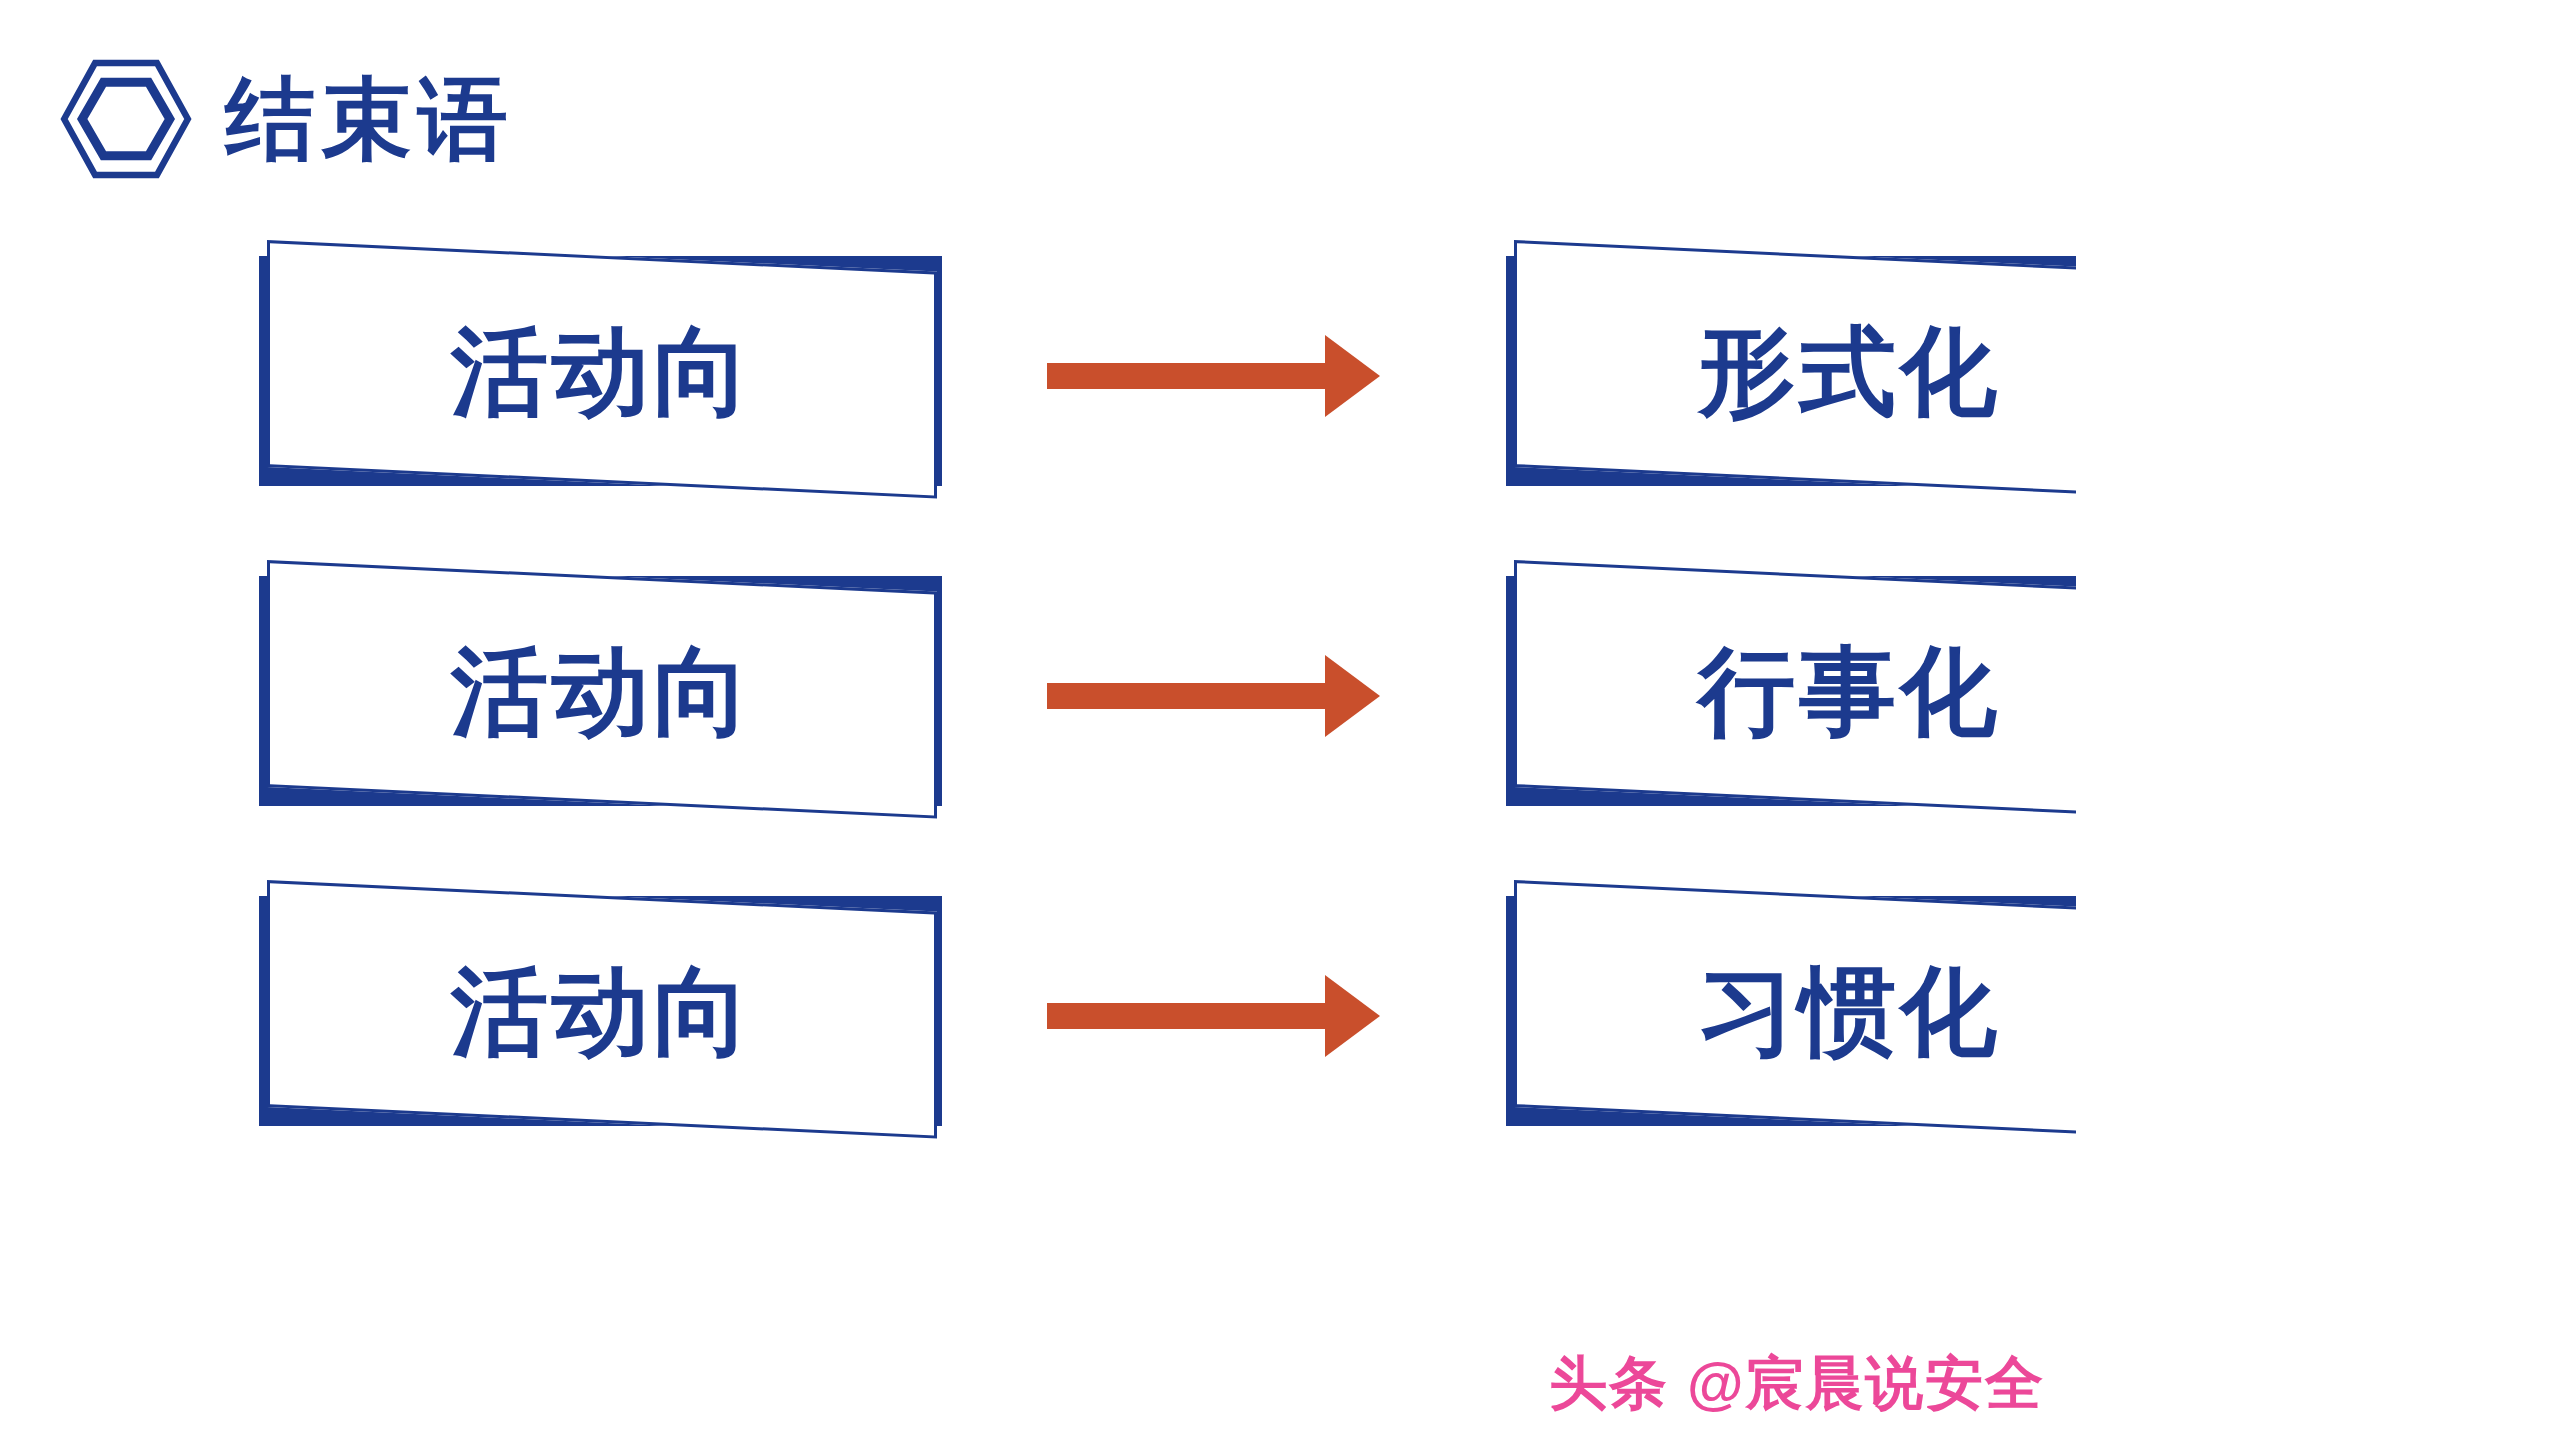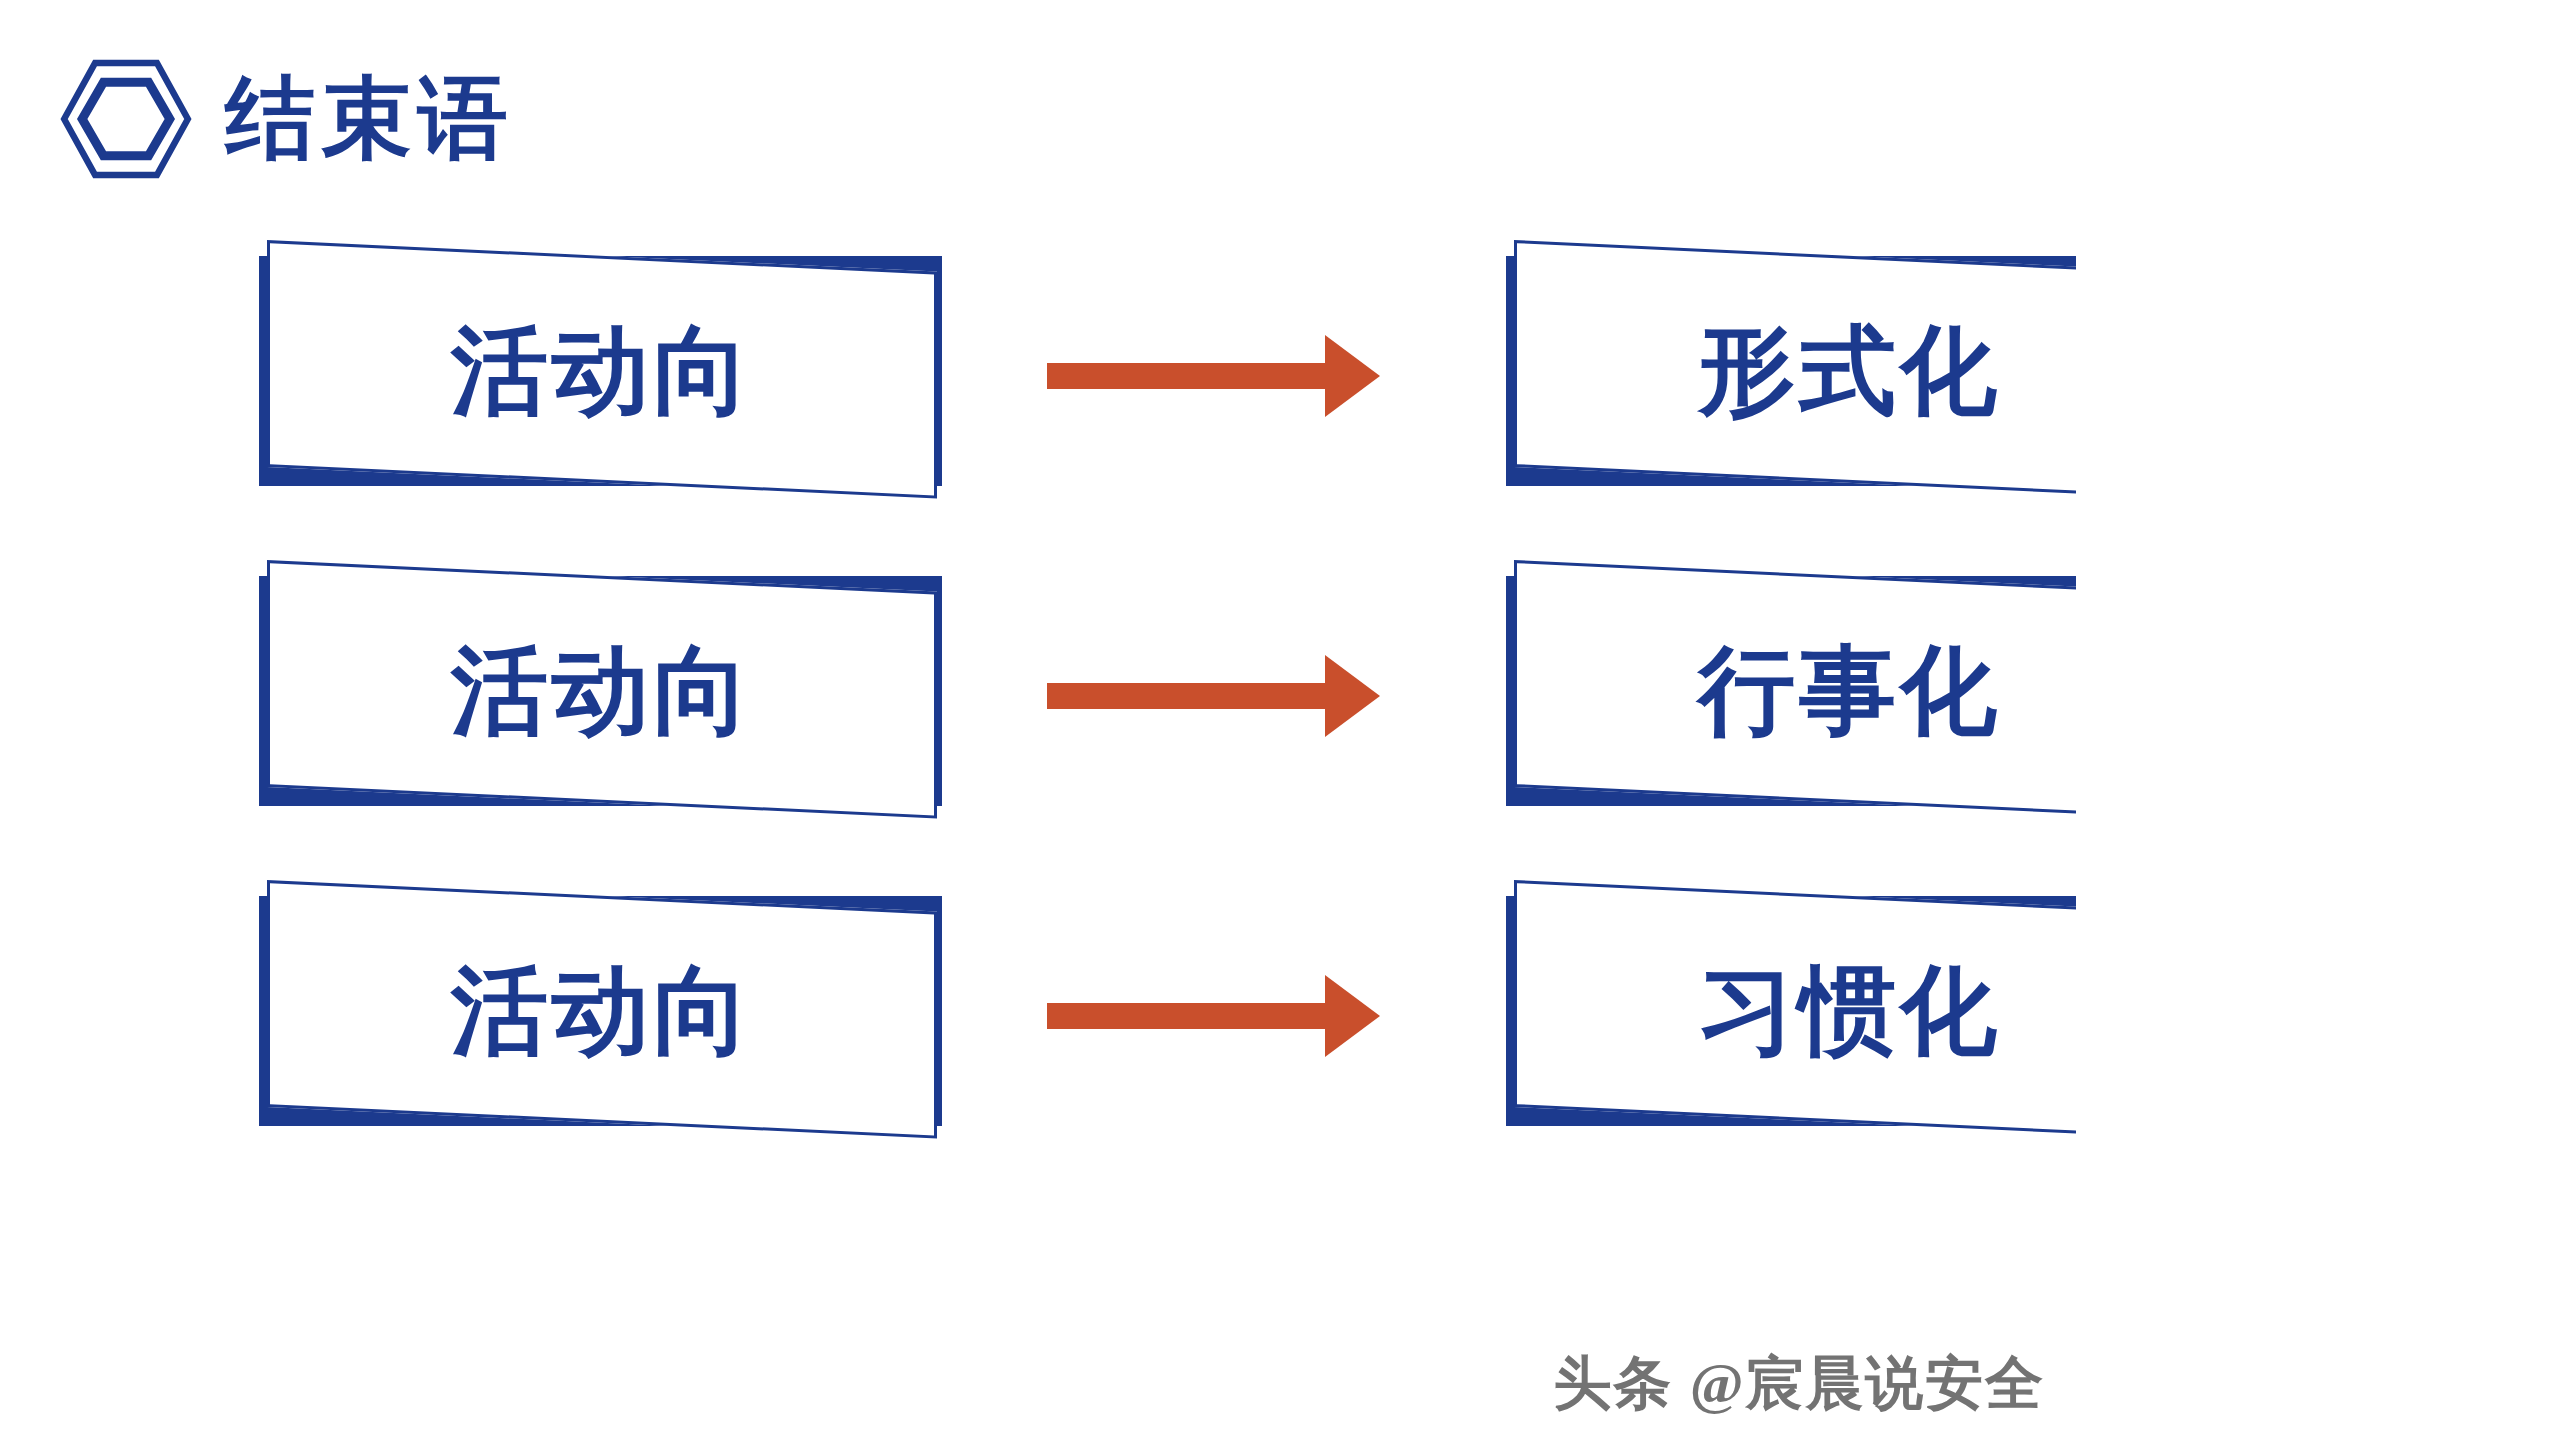--- a/index.html
+++ b/index.html
@@ -5,21 +5,21 @@
   :root{
     --blue:#1C3A8E;
     --arrow:#C94F2C;
   }
   html,body{margin:0;padding:0;background:#fff;}
   .stage{
     position:relative;
     width:2076px;height:1449px;
     background:#ffffff;
     overflow:hidden;
-    font-family:Liberation Serif, serif;
+    font-family:Liberation Sans, sans-serif;
   }
 
   
   .header{position:absolute;left:59px;top:55px;display:flex;align-items:center;}
   .hex-icon{width:134px;height:128px;flex:none;display:block;}
   .hex-icon polygon{fill:none;stroke:var(--blue);}
   .page-title{
     margin-left:32px;
     font-size:90px;font-weight:700;color:var(--blue);
     letter-spacing:6.4px;line-height:1;white-space:nowrap;
@@ -69,21 +69,21 @@
   .footer-message{
     position:absolute;left:282px;top:1251px;
     font-size:79px;font-weight:700;color:var(--blue);
     letter-spacing:5.8px;line-height:1.15;white-space:nowrap;
     text-shadow:3.2px 4.5px 3.2px rgba(140,140,140,0.55);
   }
 
   
   .watermark{
     position:absolute;top:1345px;right:31px;z-index:5;
-    font-size:58px;font-weight:600;color:#737373;
+    font-size:58px;font-weight:600;color:#ec4899;
     letter-spacing:1.9px;white-space:nowrap;
     text-shadow:
       -3.9px -3.9px 0 #fff, 3.9px -3.9px 0 #fff,
       -3.9px  3.9px 0 #fff, 3.9px  3.9px 0 #fff,
       -5.2px  0   0 #fff, 5.2px  0   0 #fff,
        0   -5.2px 0 #fff, 0    5.2px 0 #fff;
   }
 </style>
 </head>
 <body>

